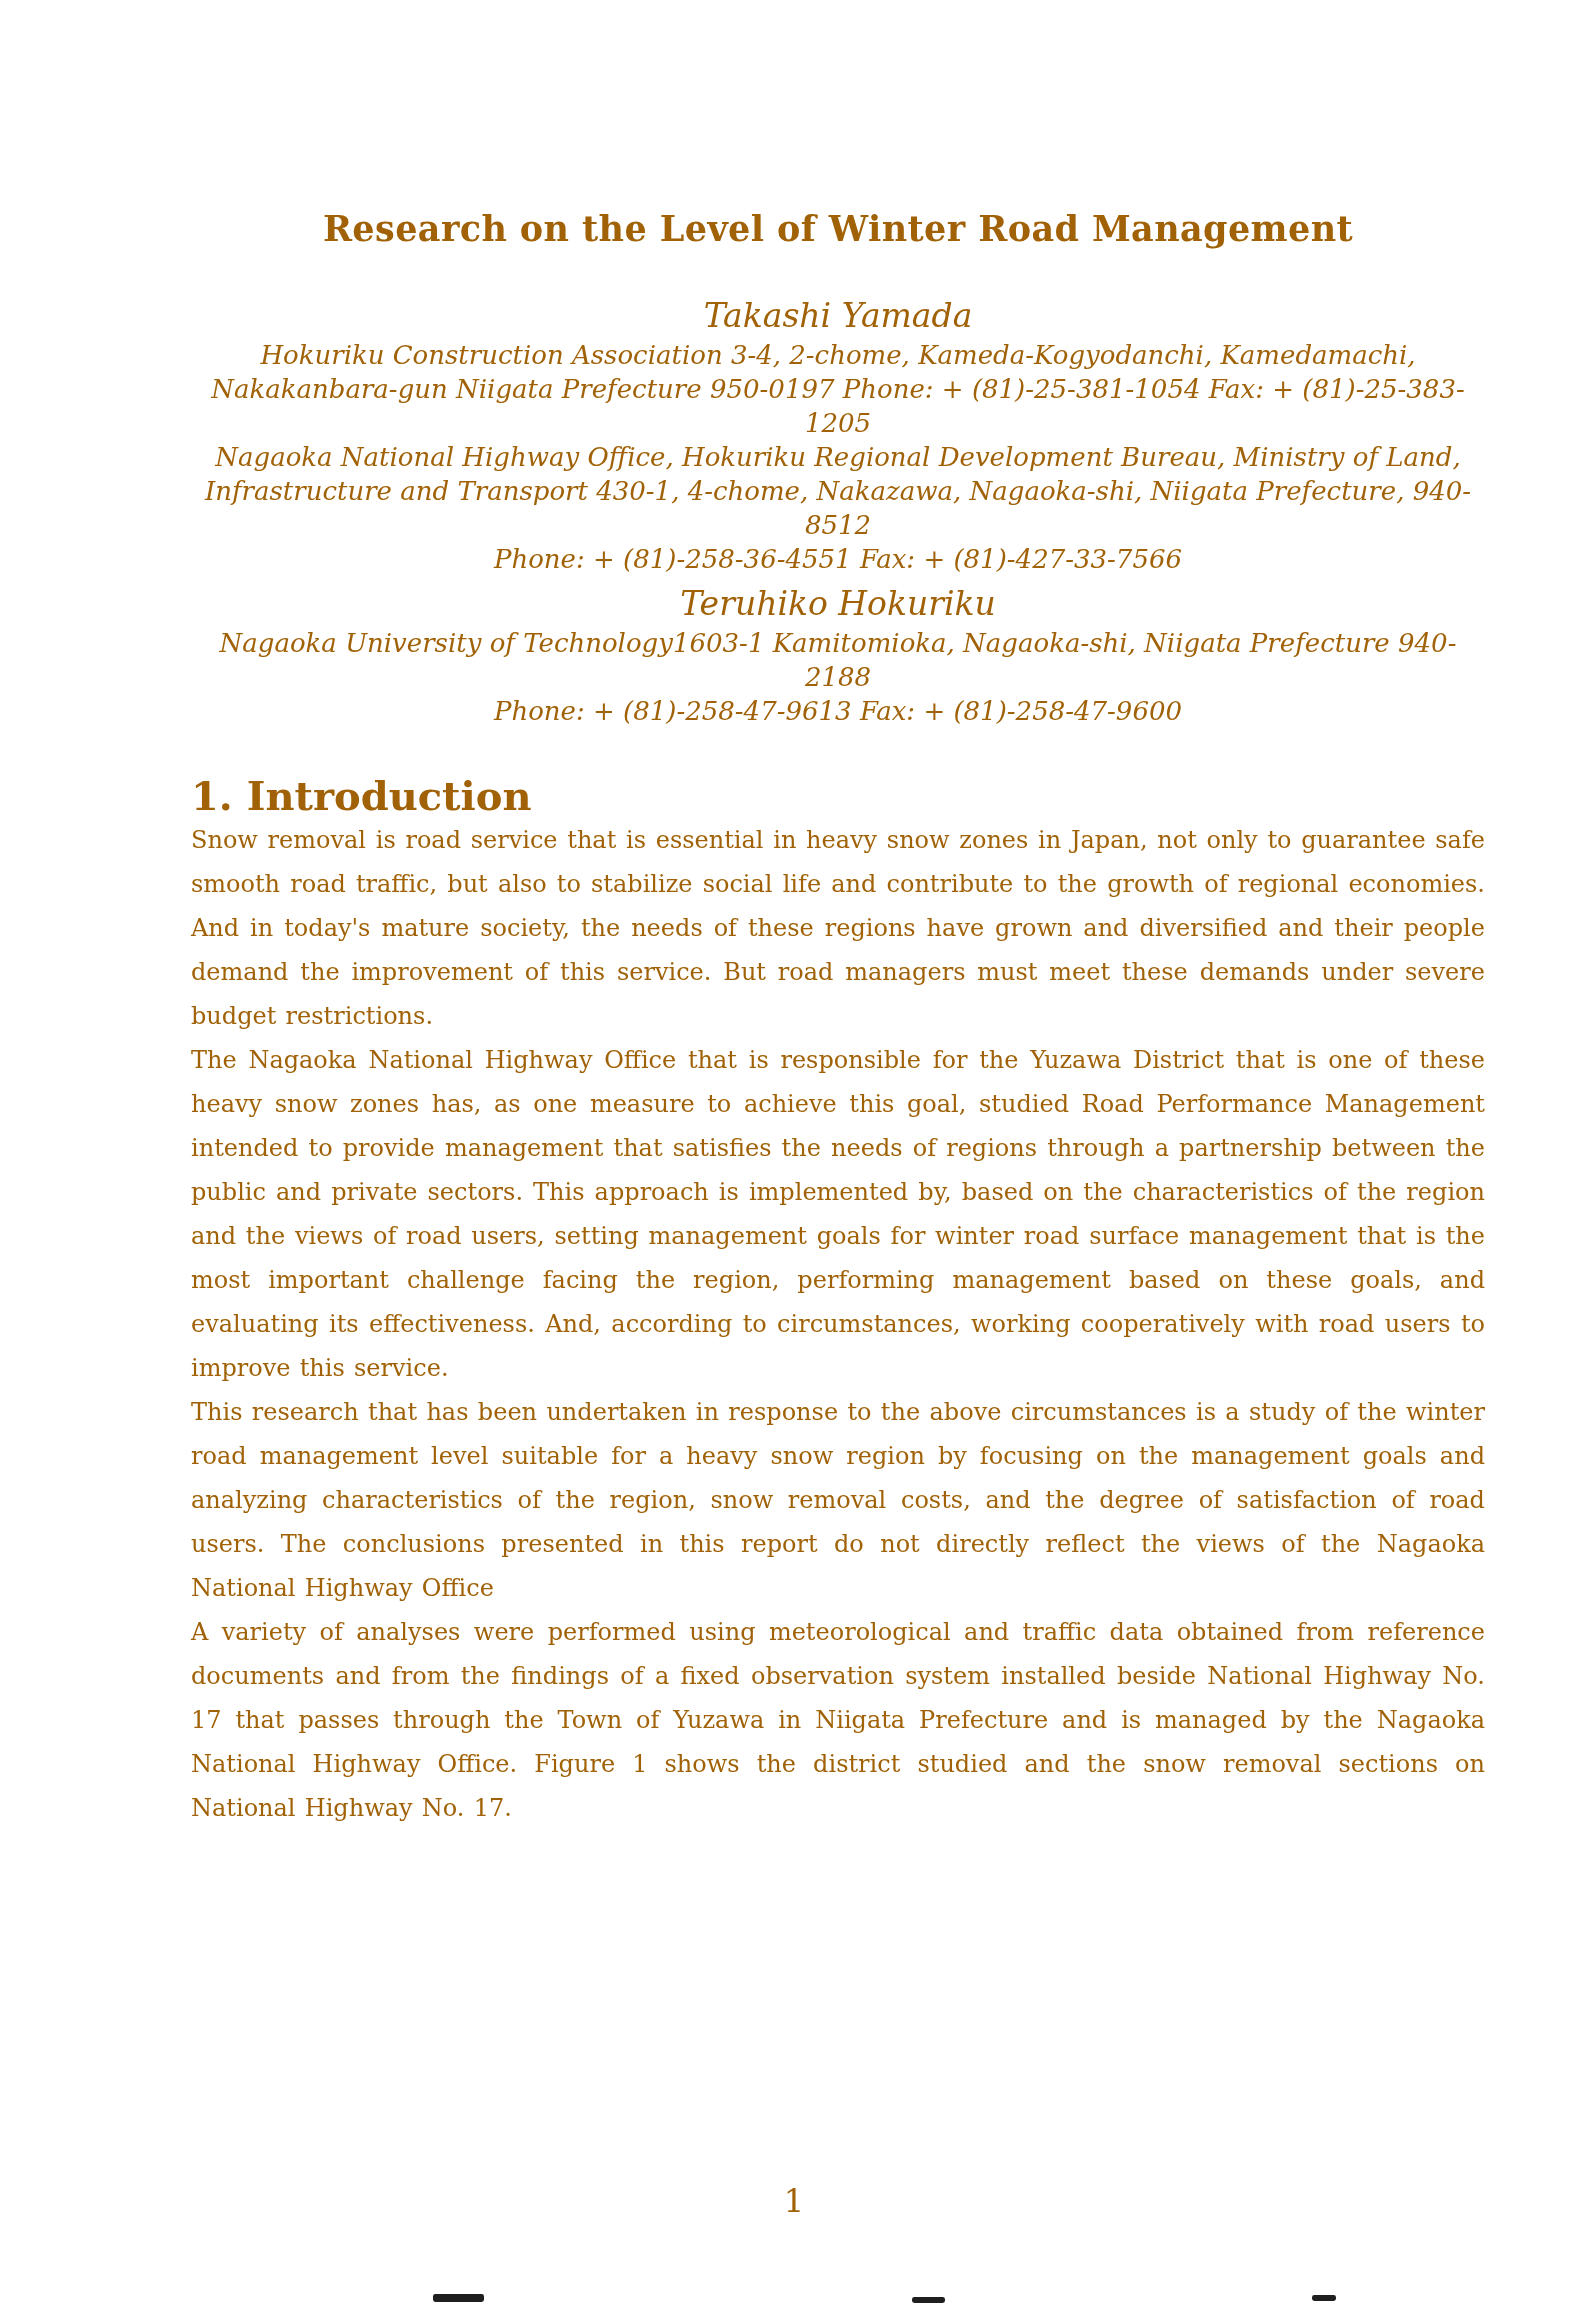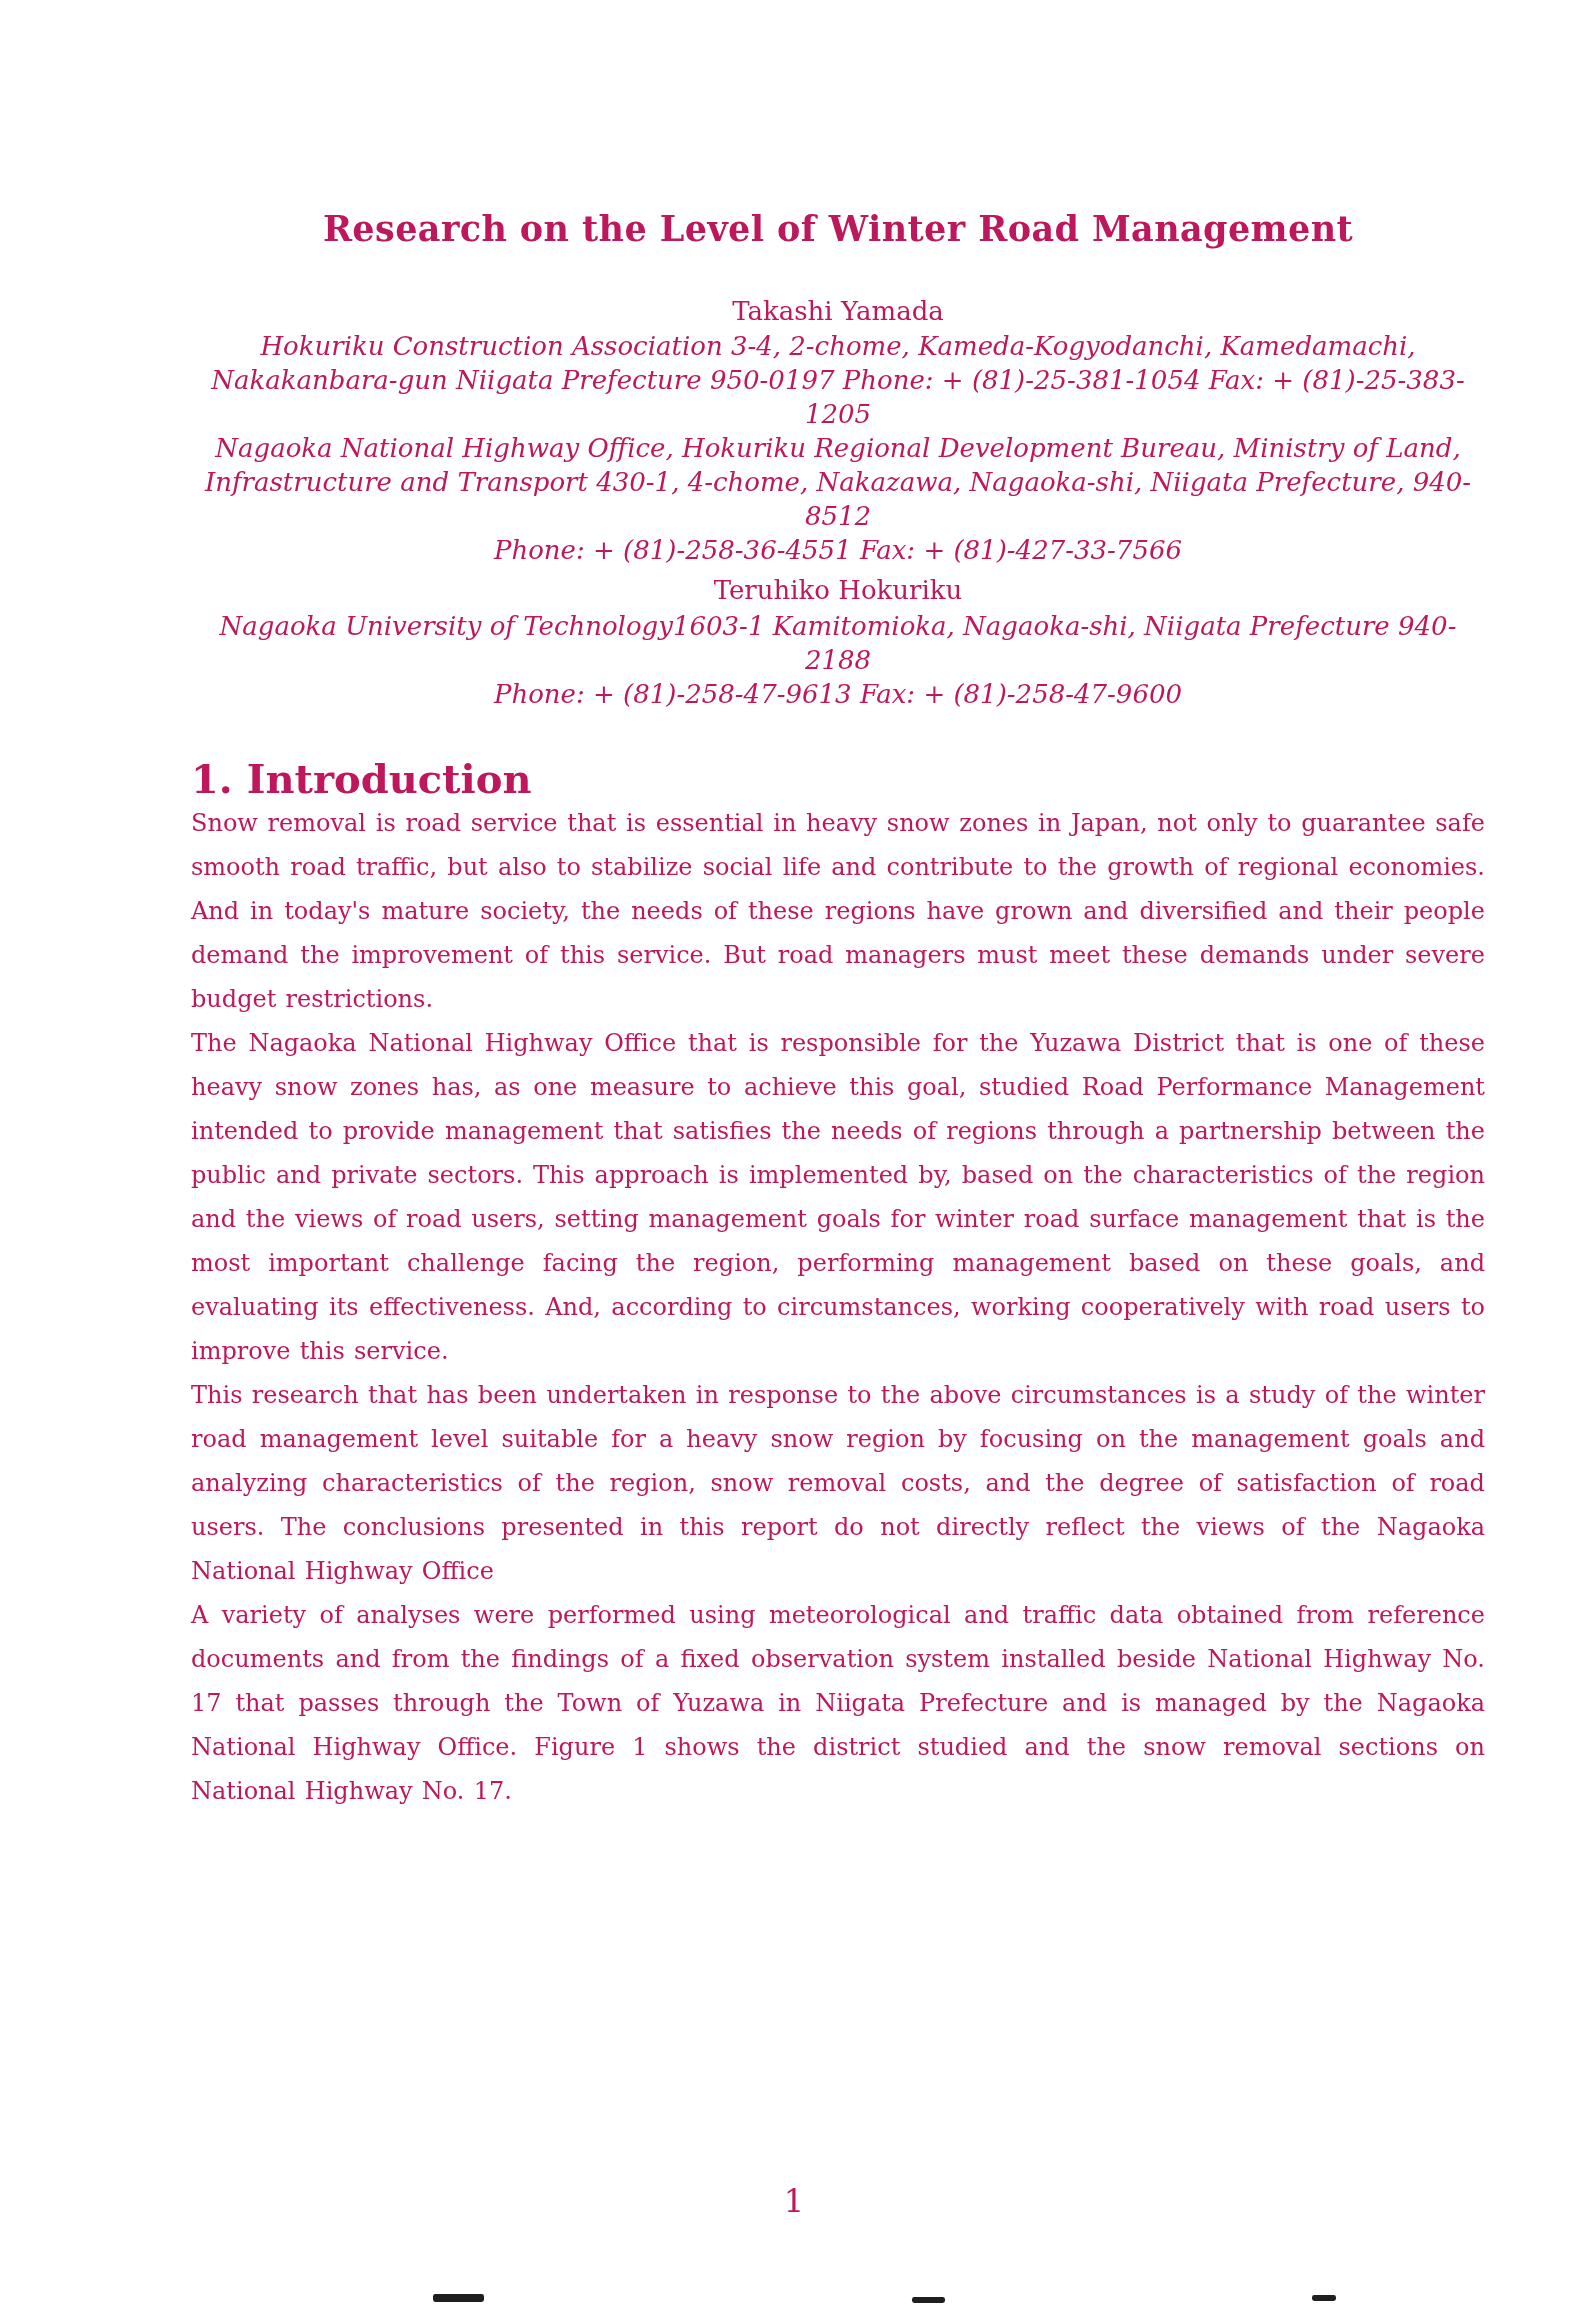--- a/index.html
+++ b/index.html
@@ -7,43 +7,44 @@
     padding: 0;
     background: #e8e8e8;
   }
   .page {
     position: relative;
     width: 1588px;
     height: 2307px;
     margin: 0 auto;
     background: #ffffff;
     font-family: "DejaVu Serif", "Liberation Serif", serif;
-    color: #be185d;
+    color: #a16207;
     overflow: hidden;
   }
   .content {
     position: absolute;
     left: 191px;
     top: 0;
     width: 1294px;
     padding-top: 208px;
   }
   .title {
     text-align: center;
     font-size: 35px;
     font-weight: bold;
     line-height: 1.2;
     margin: 0 0 46px 0;
     letter-spacing: 0.4px;
   }
   .author-name {
     text-align: center;
-    font-size: 26px;
+    font-size: 33px;
     line-height: 1.22;
     margin: 8px 0 1.6px 0;
+    font-style: italic;
   }
   .affiliation {
     text-align: center;
     font-size: 26px;
     line-height: 34px;
     margin: 0;
     white-space: pre-line;
     font-style: italic;
   }
   .section-heading {

